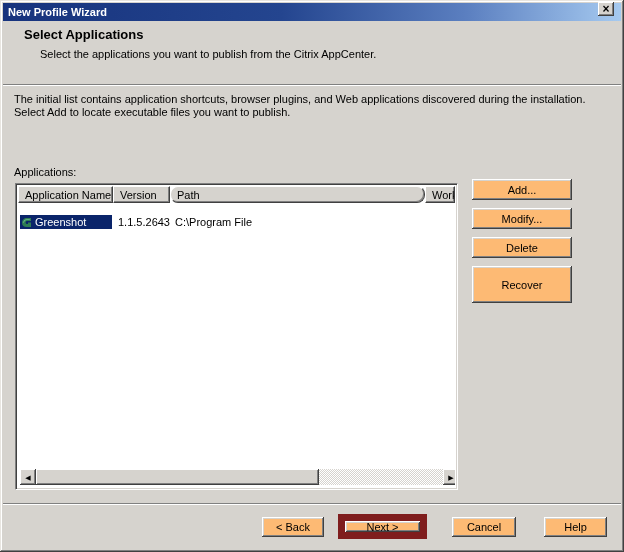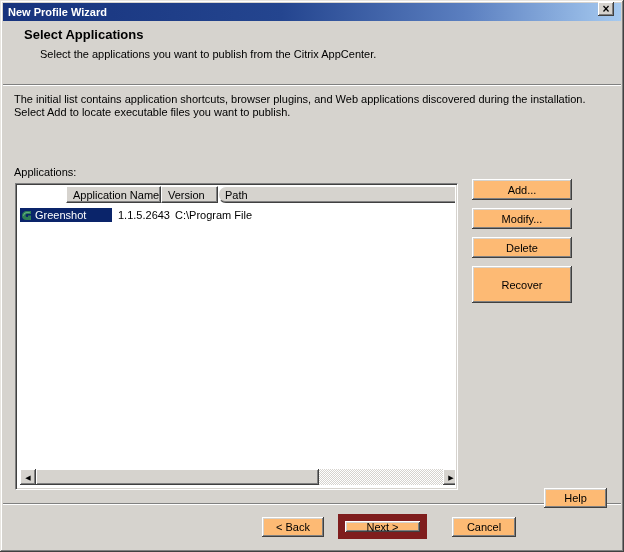--- a/index.html
+++ b/index.html
@@ -30,29 +30,29 @@
   .divider-top{top:84px;}
   .divider-bottom{top:503px;}
   .intro{position:absolute;left:14px;top:93px;width:602px;line-height:13px;}
   .apps-label{position:absolute;left:14px;top:166px;}
   .listview{
     position:absolute;left:15px;top:183px;width:443px;height:307px;background:#ffffff;
     border:1px solid;border-color:#808080 #ffffff #ffffff #808080;
     box-shadow: inset 1px 1px 0 #404040, inset -1px -1px 0 #d6d3ce;
   }
   .lv-inner{position:absolute;left:2px;top:2px;right:2px;bottom:2px;overflow:hidden;background:#fff;}
-  .lv-header{display:flex;height:17px;margin-left:48px;}
+  .lv-header{display:flex;height:17px;}
   .lv-hcell{
     flex:none;background:#d6d3ce;padding:2px 2px 0 6px;white-space:nowrap;overflow:hidden;
     border-top:1px solid #ffffff;border-left:1px solid #ffffff;
     border-right:1px solid #404040;border-bottom:1px solid #404040;
     box-shadow: inset -1px -1px 0 #808080;
   }
   .c1{width:95px;} .c2{width:57px;} .c3{width:255px;border-radius:8px;} .c4{flex:1;min-width:0;width:auto;}
-  .lv-row{display:flex;height:16px;align-items:center;margin-top:4px;text-align:right;}
+  .lv-row{display:flex;height:16px;align-items:center;margin-top:11px;text-align:right;}
   .lv-cell{flex:none;padding-left:5px;white-space:nowrap;overflow:hidden;}
   .lv-cell.c1{padding-left:0;}
   .sel-block{
     display:flex;align-items:center;gap:3px;height:14px;margin-left:2px;padding:0 4px 0 1px;
     background:#0a246a;color:#ffffff;max-width:92px;
   }
   .app-icon{width:11px;height:11px;flex:none;display:block;}
   .hscroll{
     position:absolute;left:2px;bottom:2px;width:439px;height:16px;display:flex;
     background-color:#d6d3ce;
@@ -84,21 +84,21 @@
   .btn-modify{left:472px;top:208px;width:100px;height:21px;}
   .btn-delete{left:472px;top:237px;width:100px;height:21px;}
   .btn-recover{left:472px;top:266px;width:100px;height:37px;}
   .btn-back{left:262px;top:517px;width:62px;height:20px;}
   .btn-next{
     left:338px;top:514px;width:89px;height:25px;border:7px solid #7f1d1d;
     box-shadow: inset 1px 1px 0 #ffffff, inset -1px -1px 0 #404040,
                 inset 2px 2px 0 #d6d3ce, inset -2px -2px 0 #808080;
   }
   .btn-cancel{left:452px;top:517px;width:64px;height:20px;}
-  .btn-help{left:544px;top:488px;width:63px;height:20px;}
+  .btn-help{left:544px;top:517px;width:63px;height:20px;}
 </style>
 </head>
 <body>
 
 <div class="window">
 
   <div class="titlebar">
     <span class="title-text">New Profile Wizard</span>
   </div>
   <div class="close-btn">

